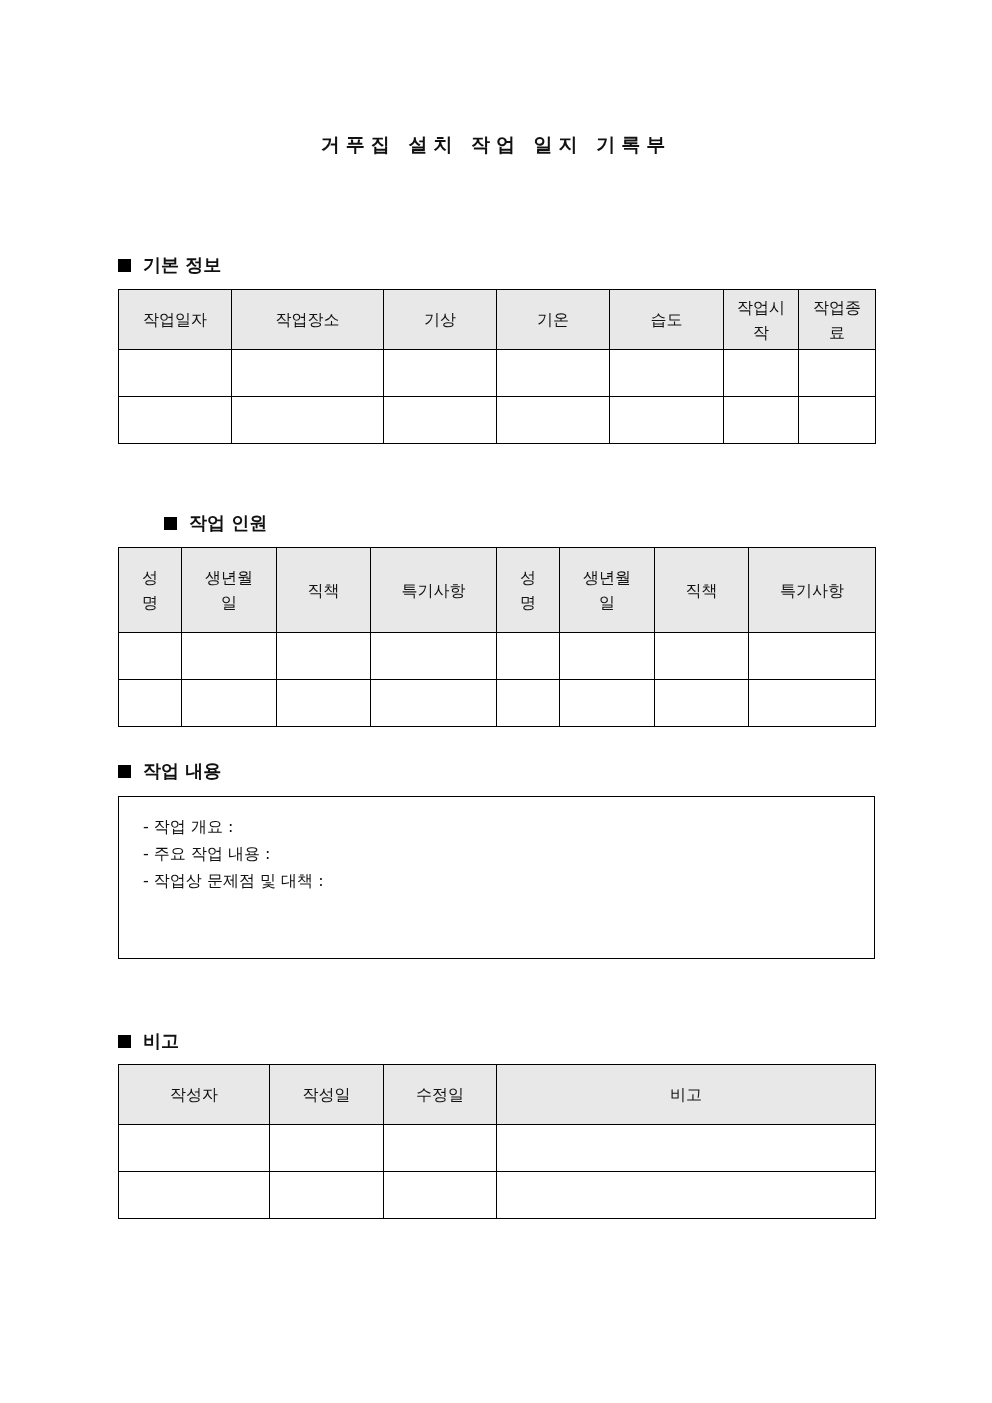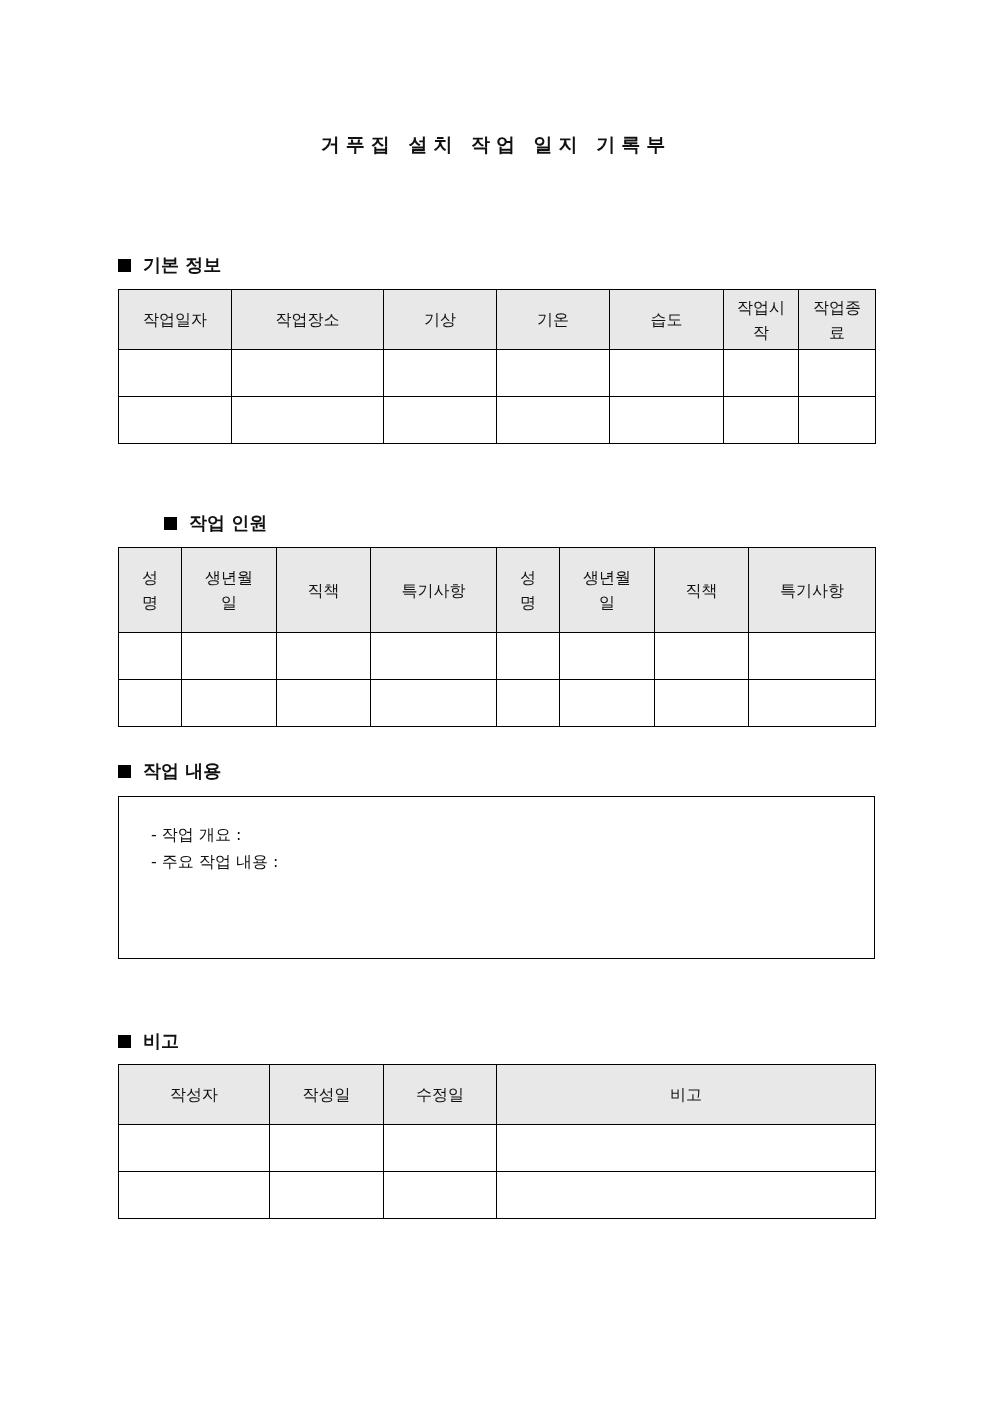--- a/index.html
+++ b/index.html
@@ -4,21 +4,21 @@
 <style>
   html,body{margin:0;padding:0;background:#fff;}
   body{width:992px;height:1403px;position:relative;font-family:"DejaVu Sans","Liberation Sans",sans-serif;color:#111;}
   .title{position:absolute;left:0;top:132px;width:992px;text-align:center;font-size:19px;font-weight:bold;letter-spacing:6px;}
   .sec{position:absolute;left:118px;font-size:18px;font-weight:bold;display:flex;align-items:center;}
   .sq{display:inline-block;width:13px;height:13px;background:#000;margin-right:12px;}
   table{position:absolute;left:118px;width:757px;border-collapse:collapse;table-layout:fixed;}
   td,th{border:1.3px solid #000;text-align:center;font-size:16px;font-weight:normal;padding:17px;line-height:25px;}
   th{background:#e8e8e8;}
   .box{position:absolute;left:118px;top:796px;width:755px;height:161px;border:1.3px solid #000;}
-  .box ul{list-style:none;margin:8px;padding:16px 0 0 24px;}
+  .box ul{list-style:none;margin:0;padding:16px 0 0 24px;}
   .box li{font-size:16px;line-height:27px;}
 </style>
 </head>
 <body>
 
 <div class="title">거푸집 설치 작업 일지 기록부</div>
 
 <div class="sec" style="top:253px;">
   <span class="sq"></span>
   <span>기본 정보</span>
@@ -114,20 +114,21 @@
   </table>
 
 <div class="sec" style="top:759px;">
   <span class="sq"></span>
   <span>작업 내용</span>
 </div>
 <div class="box">
   <ul>
     <li>- 작업 개요 :</li>
     <li>- 주요 작업 내용 :</li>
+    <li>- 작업상 문제점 및 대책 :</li>
   </ul>
 </div>
 
 <div class="sec" style="top:1029px;">
   <span class="sq"></span>
   <span>비고</span>
 </div>
 <table style="top:1064px;">
   <colgroup>
       <col style="width:151px">

